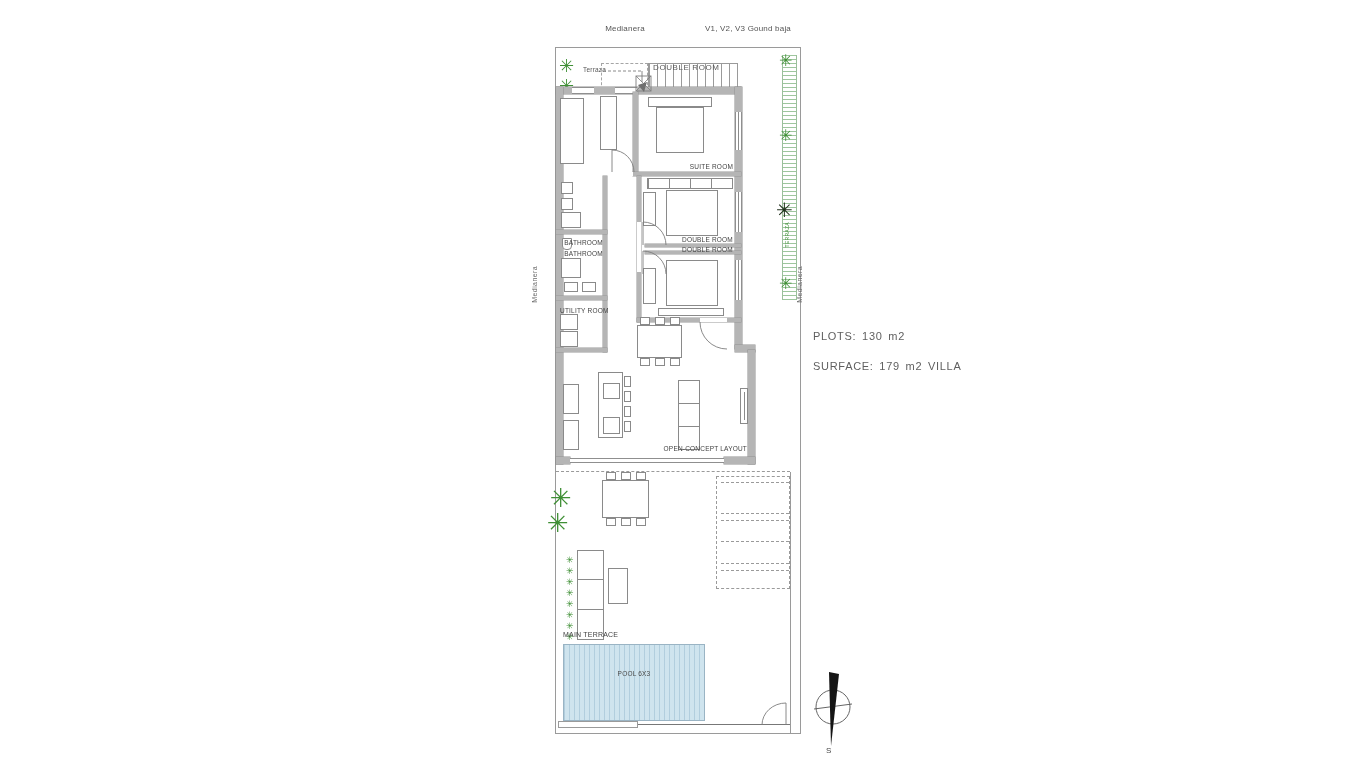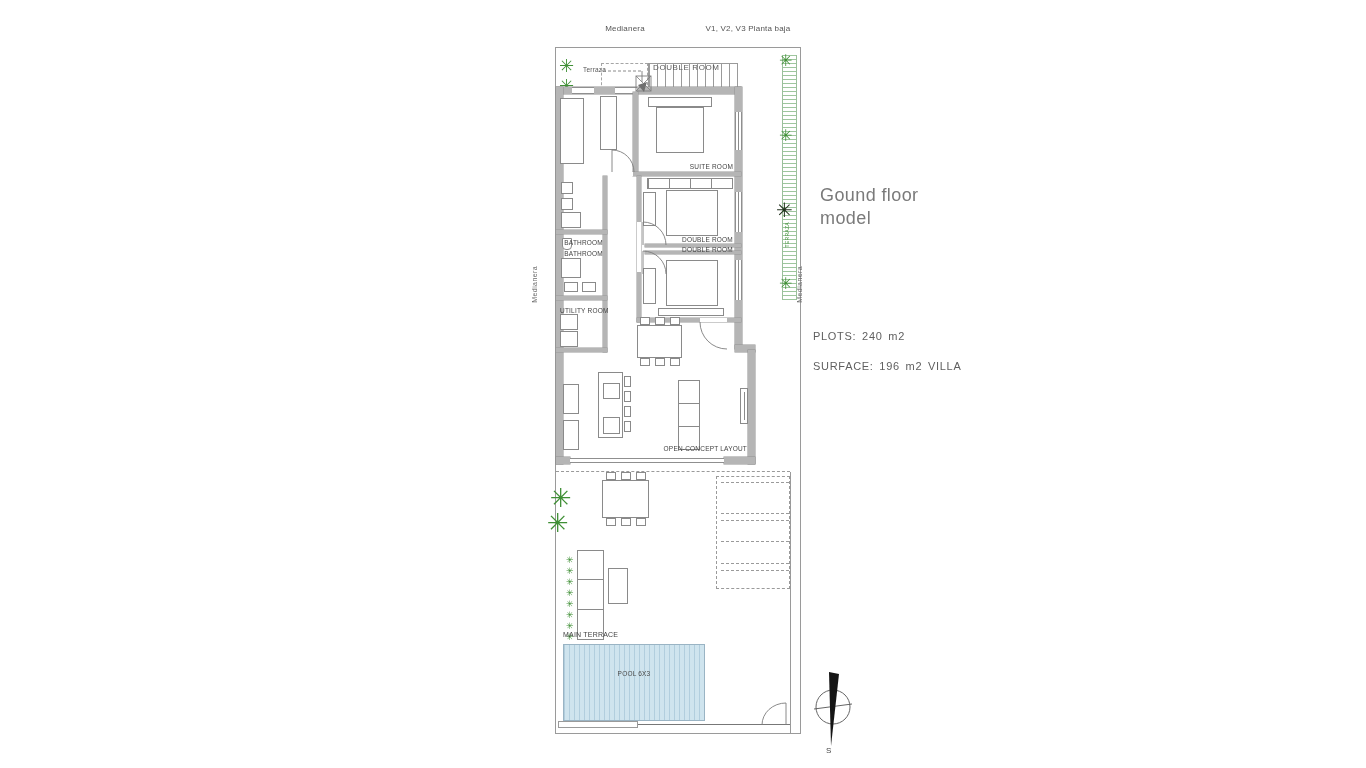--- a/index.html
+++ b/index.html
@@ -19,21 +19,21 @@
   .winv{position:absolute;background:#fff;border-left:1px solid #8f8f8f;border-right:1px solid #8f8f8f;box-sizing:border-box;}
   .winh{position:absolute;background:#fff;border-top:1px solid #8f8f8f;border-bottom:1px solid #8f8f8f;box-sizing:border-box;}
   svg{overflow:visible;}
 </style>
 </head>
 <body>
 
 <div id="canvas">
 
   <div class="lbl" style="left:575px;top:25px;width:100px;text-align:center;font-size:8px;color:#555;">Medianera</div>
-  <div class="lbl" style="left:698px;top:25px;width:100px;text-align:center;font-size:8px;color:#555;">V1, V2, V3 Planta baja</div>
+  <div class="lbl" style="left:698px;top:25px;width:100px;text-align:center;font-size:8px;color:#555;">V1, V2, V3 Gound baja</div>
 
   <div class="abs" style="left:555px;top:47px;width:246px;height:687px;border:1px solid #9a9a9a;box-sizing:border-box;"></div>
   <div class="abs" style="left:790px;top:472px;width:0;height:262px;border-left:1px solid #9a9a9a;"></div>
 
   <div class="abs" style="left:782px;top:55px;width:15px;height:245px;border-left:1px solid #9bbf9b;border-right:1px solid #9bbf9b;box-sizing:border-box;
               background:repeating-linear-gradient(0deg, rgba(106,168,106,.65) 0 1px, transparent 1px 4px);"></div>
   <div class="vtext" style="left:784px;top:222px;font-size:5px;color:#3f8f35;letter-spacing:.3px;">TERRAZA</div>
 
   <span class="plant" style="left:779px;top:53px;font-size:16px;">✳</span>
   <span class="plant" style="left:779px;top:128px;font-size:16px;">✳</span>
@@ -179,26 +179,22 @@
               background:repeating-linear-gradient(90deg, rgba(130,170,195,.38) 0 1px, transparent 1px 5px) #cfe4ee;">
     <div class="lbl" style="left:0;top:25px;width:100%;text-align:center;color:#4a4a4a;">POOL 6X3</div>
   </div>
 
   <div class="abs" style="left:598px;top:724px;width:192px;height:0;border-top:1.5px solid #777;"></div>
   <div class="furn" style="left:558px;top:721px;width:80px;height:7px;border-color:#9a9a9a;"></div>
 
   <div class="vtext" style="left:531px;top:266px;">Medianera</div>
   <div class="vtext" style="left:796px;top:266px;">Medianera</div>
 
-  <div class="abs" style="left:820px;top:184px;font-size:18px;color:#7a7a7a;letter-spacing:.4px;line-height:1.25;">
-    <div>Gound floor</div>
-    <div>model</div>
-  </div>
-  <div class="abs" style="left:813px;top:330px;font-size:11px;color:#5f5f5f;letter-spacing:.7px;word-spacing:2px;">PLOTS: 240 m2</div>
-  <div class="abs" style="left:813px;top:360px;font-size:11px;color:#5f5f5f;letter-spacing:.7px;word-spacing:2px;">SURFACE: 196 m2 VILLA</div>
+  <div class="abs" style="left:813px;top:330px;font-size:11px;color:#5f5f5f;letter-spacing:.7px;word-spacing:2px;">PLOTS: 130 m2</div>
+  <div class="abs" style="left:813px;top:360px;font-size:11px;color:#5f5f5f;letter-spacing:.7px;word-spacing:2px;">SURFACE: 179 m2 VILLA</div>
 
   <svg class="abs" style="left:800px;top:655px;" width="70" height="100" viewBox="0 0 70 100">
     <circle cx="33" cy="52" r="17" fill="none" stroke="#555" stroke-width="0.9"></circle>
     <line x1="14" y1="54" x2="52" y2="49" stroke="#555" stroke-width="0.9"></line>
     <polygon points="29,17 39,19 31,91" fill="#151515"></polygon>
   </svg>
   <div class="lbl" style="left:826px;top:747px;font-size:8px;color:#444;">S</div>
 
   <svg class="abs" style="left:0;top:0;pointer-events:none;" width="1366" height="768" viewBox="0 0 1366 768">
     <g fill="none" stroke="#7d7d7d" stroke-width="0.9">

